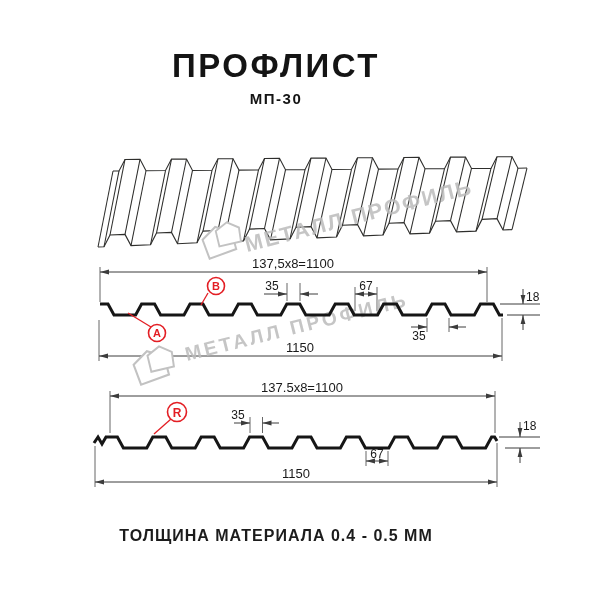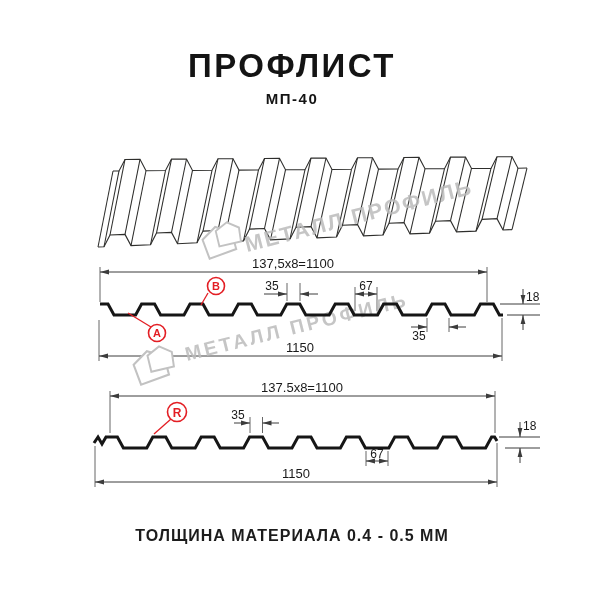--- a/index.html
+++ b/index.html
@@ -1,29 +1,29 @@
 <!DOCTYPE html>
 <html><head>
 <meta charset="utf-8">
 <style>
   html,body{margin:0;padding:0;background:#ffffff;}
   body{width:600px;height:600px;position:relative;font-family:"Liberation Sans",sans-serif;overflow:hidden;}
-  .hdr{position:absolute;left:0;width:552px;text-align:center;color:#141414;padding-left:16px;}
+  .hdr{position:absolute;left:0;width:552px;text-align:center;color:#141414;}
   #title{top:47px;font-size:33px;font-weight:800;letter-spacing:2.5px;}
   #subtitle{top:90px;font-size:15px;font-weight:600;letter-spacing:1.5px;}
   #footer{top:527px;font-size:16px;font-weight:600;letter-spacing:1px;color:#1c1c1c;}
   svg{position:absolute;left:0;top:0;}
   text.dim{fill:#1a1a1a;font-family:"Liberation Sans",sans-serif;}
   text.wm{font-family:"Liberation Sans",sans-serif;font-weight:bold;}
 </style>
 </head>
 <body>
 
 <div id="title" class="hdr">ПРОФЛИСТ</div>
-<div id="subtitle" class="hdr">МП-40</div>
+<div id="subtitle" class="hdr">МП-30</div>
 <div id="footer" class="hdr">ТОЛЩИНА МАТЕРИАЛА 0.4 - 0.5 ММ</div>
 
 <svg id="cv" width="600" height="600" viewBox="0 0 600 600">
 
   <g id="g3d">
       <path d="M113.0,171.0 L119.0,171.0 L125.0,159.4 L140.0,159.3 L146.0,170.8 L165.5,170.6 L171.5,159.1 L186.5,159.0 L192.5,170.4 L212.0,170.3 L218.0,158.8 L233.0,158.7 L239.0,170.1 L258.5,170.0 L264.5,158.4 L279.5,158.3 L285.5,169.8 L305.0,169.7 L311.0,158.1 L326.0,158.0 L332.0,169.5 L351.5,169.3 L357.5,157.8 L372.5,157.7 L378.5,169.1 L398.0,169.0 L404.0,157.5 L419.0,157.4 L425.0,168.8 L444.5,168.7 L450.5,157.1 L465.5,157.0 L471.5,168.5 L491.0,168.4 L497.0,156.8 L512.0,156.7 L518.0,168.2 L527.0,168.1" fill="none" stroke="#2e2e2c" stroke-width="1.05" stroke-linejoin="miter"></path>
       <line x1="98" y1="247" x2="113" y2="171" stroke="#2e2e2c" stroke-width="1.05"></line>
       <line x1="104" y1="246.748" x2="119" y2="170.95799999999997" stroke="#2e2e2c" stroke-width="1.05"></line>
       <line x1="110" y1="234.996" x2="125" y2="159.416" stroke="#2e2e2c" stroke-width="1.05"></line>
       <line x1="125" y1="234.366" x2="140" y2="159.311" stroke="#2e2e2c" stroke-width="1.05"></line>

